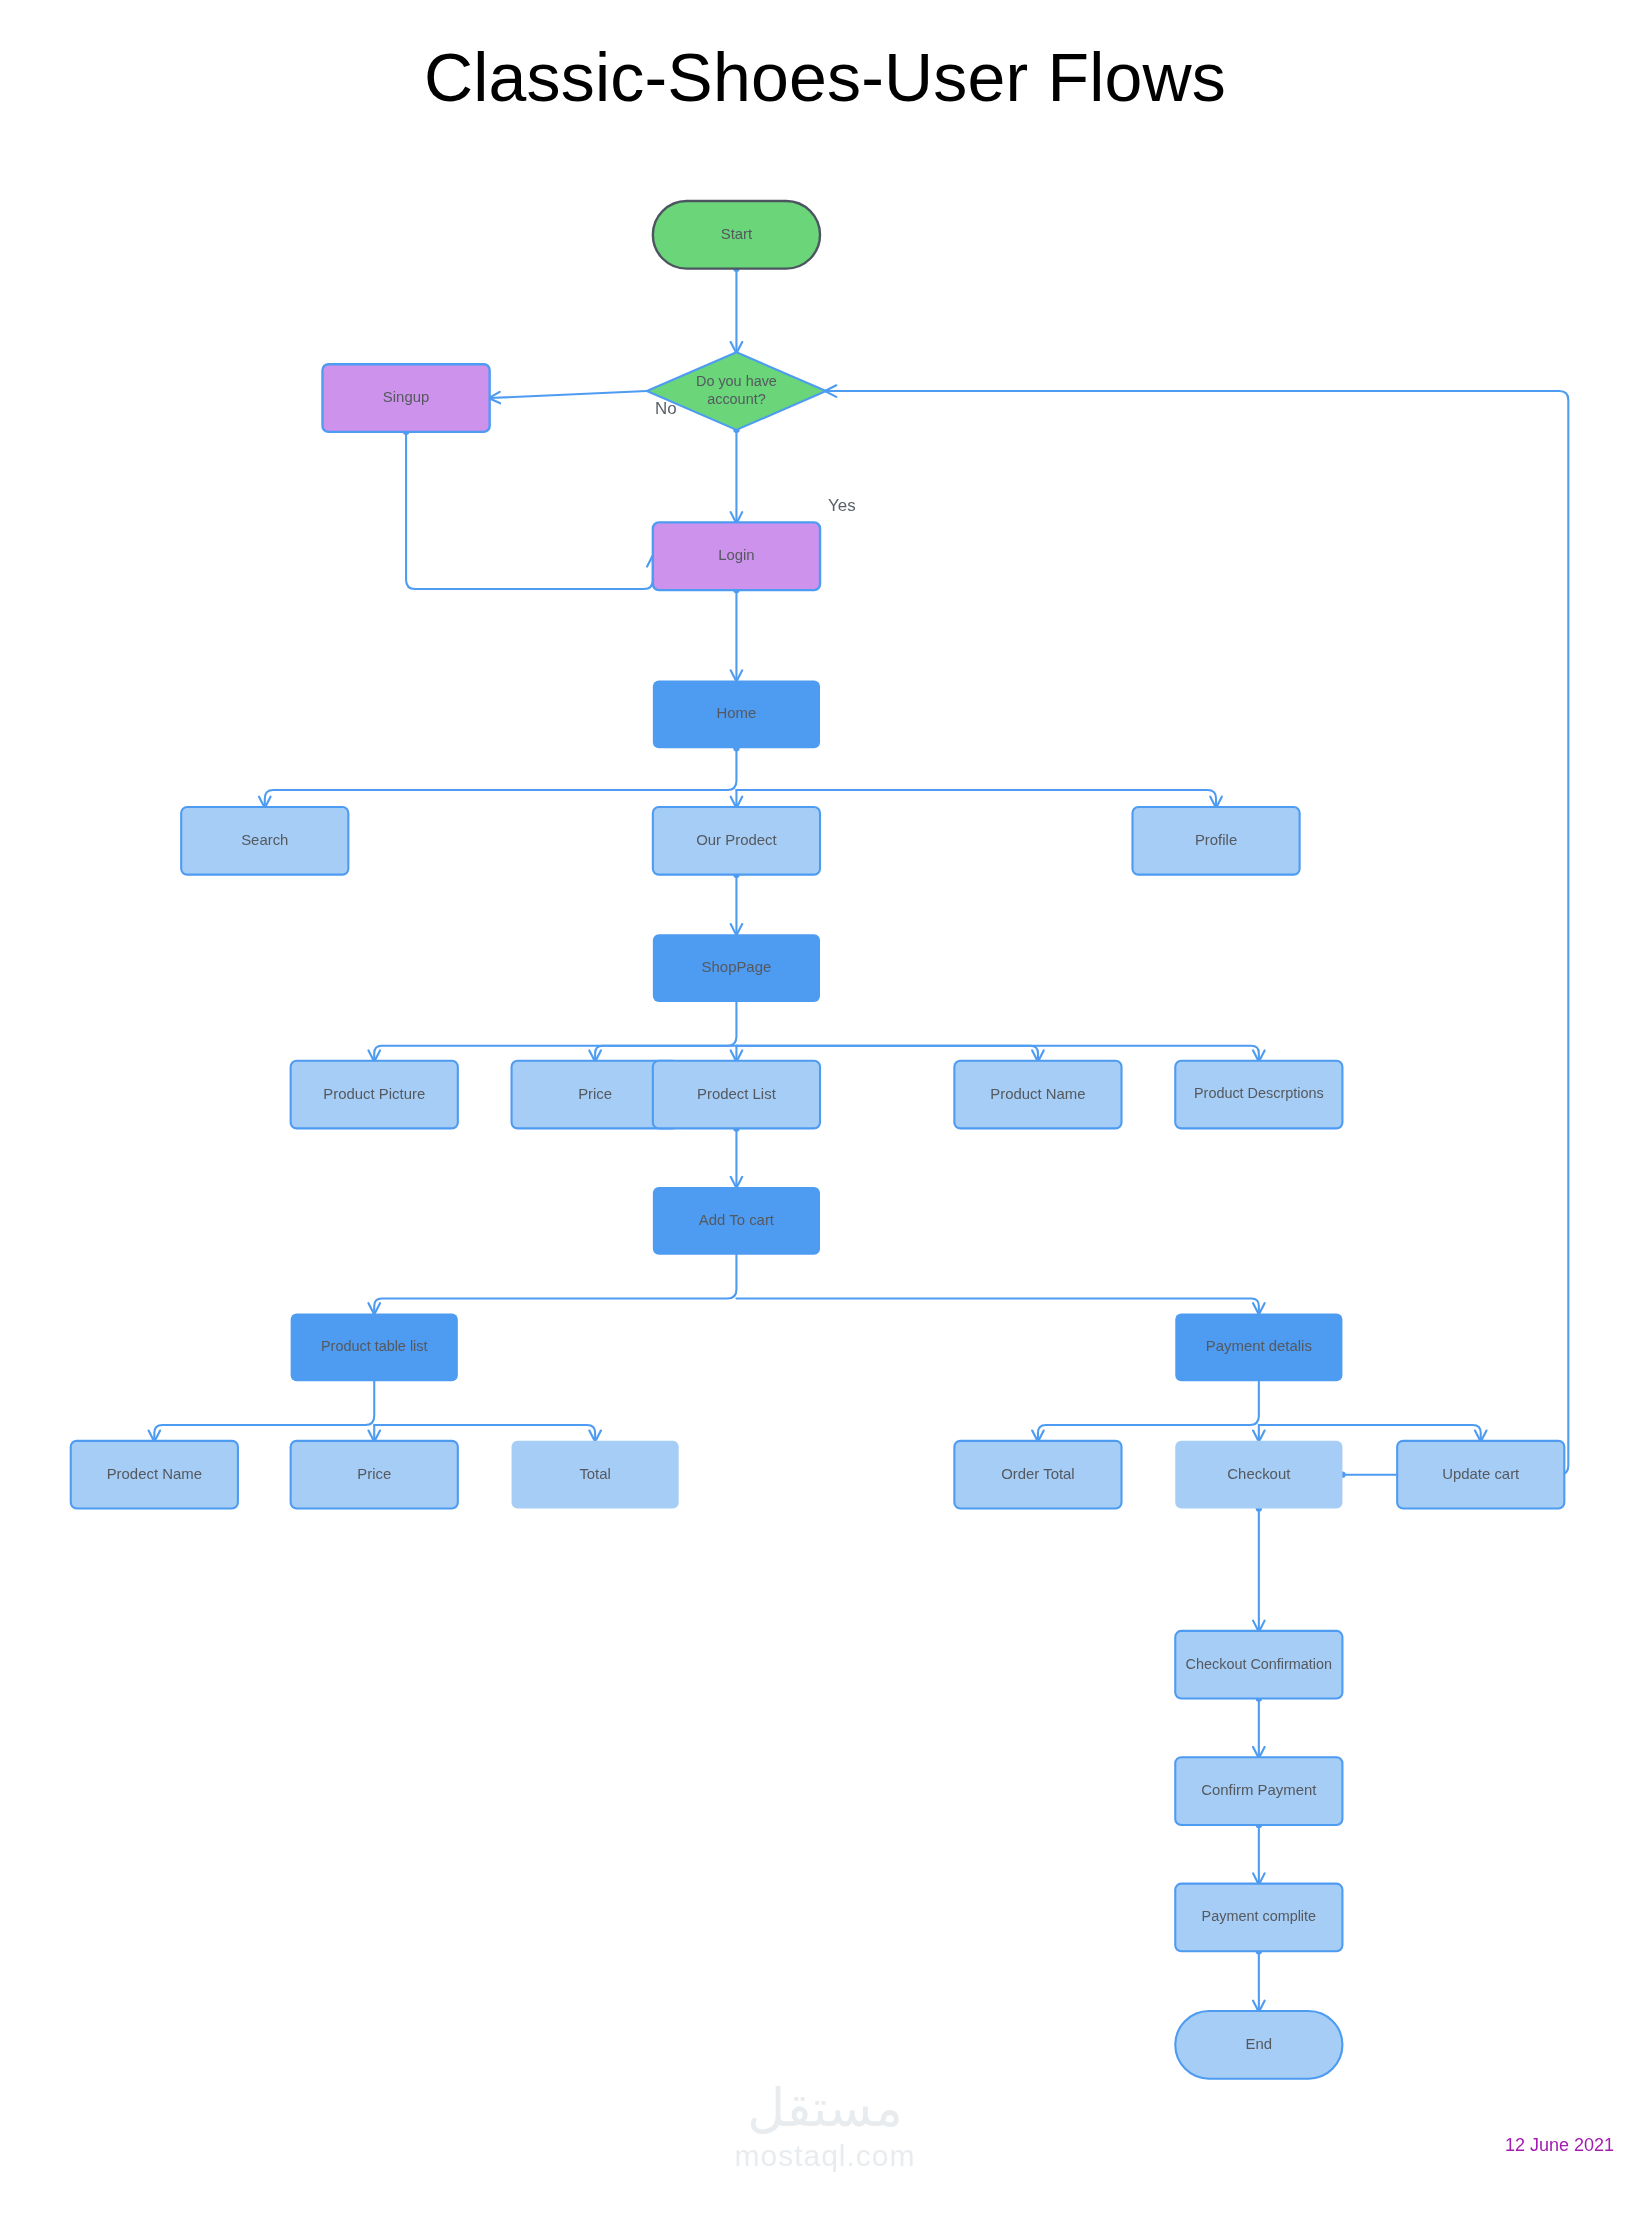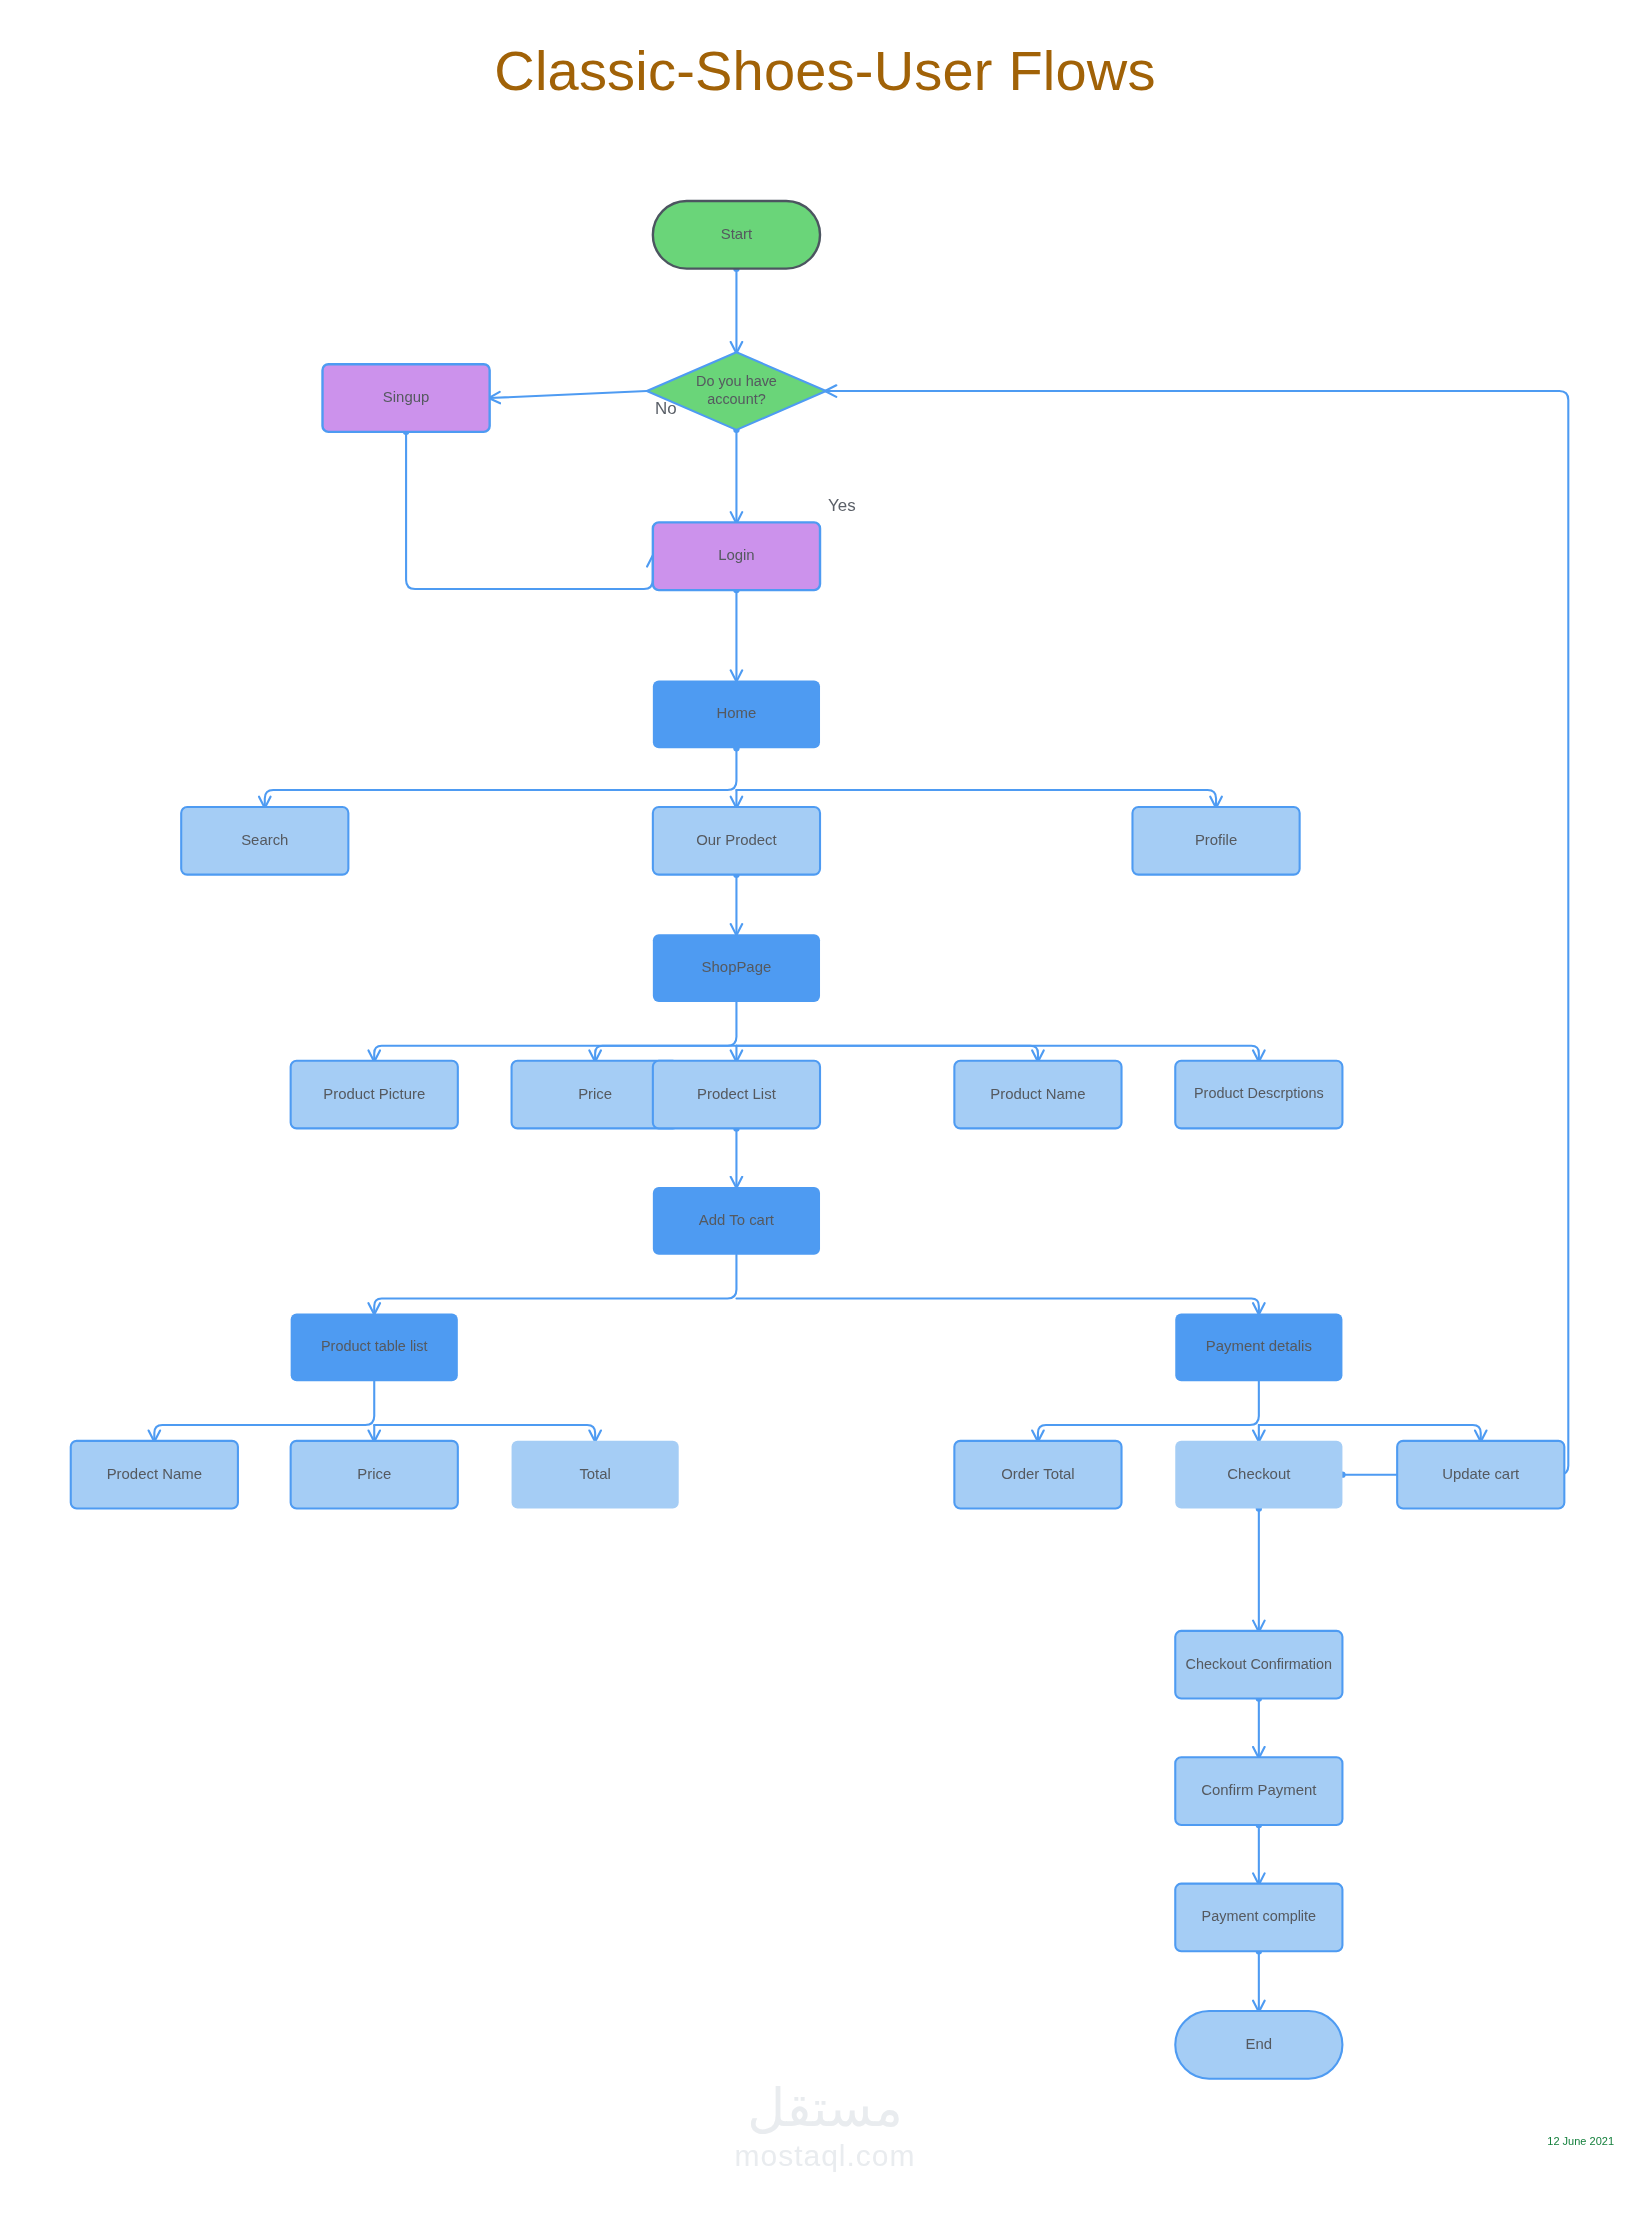--- a/index.html
+++ b/index.html
@@ -7,23 +7,23 @@
     width:1650px;height:2215px;
     font-family:"Liberation Sans","DejaVu Sans",sans-serif;
     color:#4a4f57;
     overflow:hidden;
     position:relative;
   }
   #page-title{
     position:absolute;
     left:0;right:0;top:38px;
     text-align:center;
-    font-size:56px;
+    font-size:68px;
     font-weight:400;
-    color:#a16207;
+    color:#000000;
     letter-spacing:0.2px;
     white-space:nowrap;
   }
   #canvas{position:absolute;left:0;top:0;width:1650px;height:2215px;}
   .node-label{
     font-family:"Liberation Sans","DejaVu Sans",sans-serif;
     fill:#55595f;
     text-anchor:middle;
     dominant-baseline:middle;
     font-size:15px;
@@ -46,22 +46,22 @@
     top:2082px;
     text-align:center;
     color:#e9ecef;
     user-select:none;
   }
   #wm-ar{font-size:52px;line-height:1;letter-spacing:1px;font-family:"DejaVu Sans",sans-serif;}
   #wm-en{font-size:30px;line-height:1.2;margin-top:4px;letter-spacing:1px;}
   #footer-date{
     position:absolute;
     right:36px;top:2135px;
-    font-size:11px;
-    color:#15803d;
+    font-size:18px;
+    color:#a21caf;
   }
 </style>
 </head>
 <body>
 
 <div id="page-title">Classic-Shoes-User Flows</div>
 
 <svg id="canvas" viewBox="0 0 1658 2226" xmlns="http://www.w3.org/2000/svg">
   <defs>
     <marker id="arrow" viewBox="0 0 12 12" refX="9.2" refY="6" markerWidth="7.2" markerHeight="7.2" orient="auto-start-reverse">

